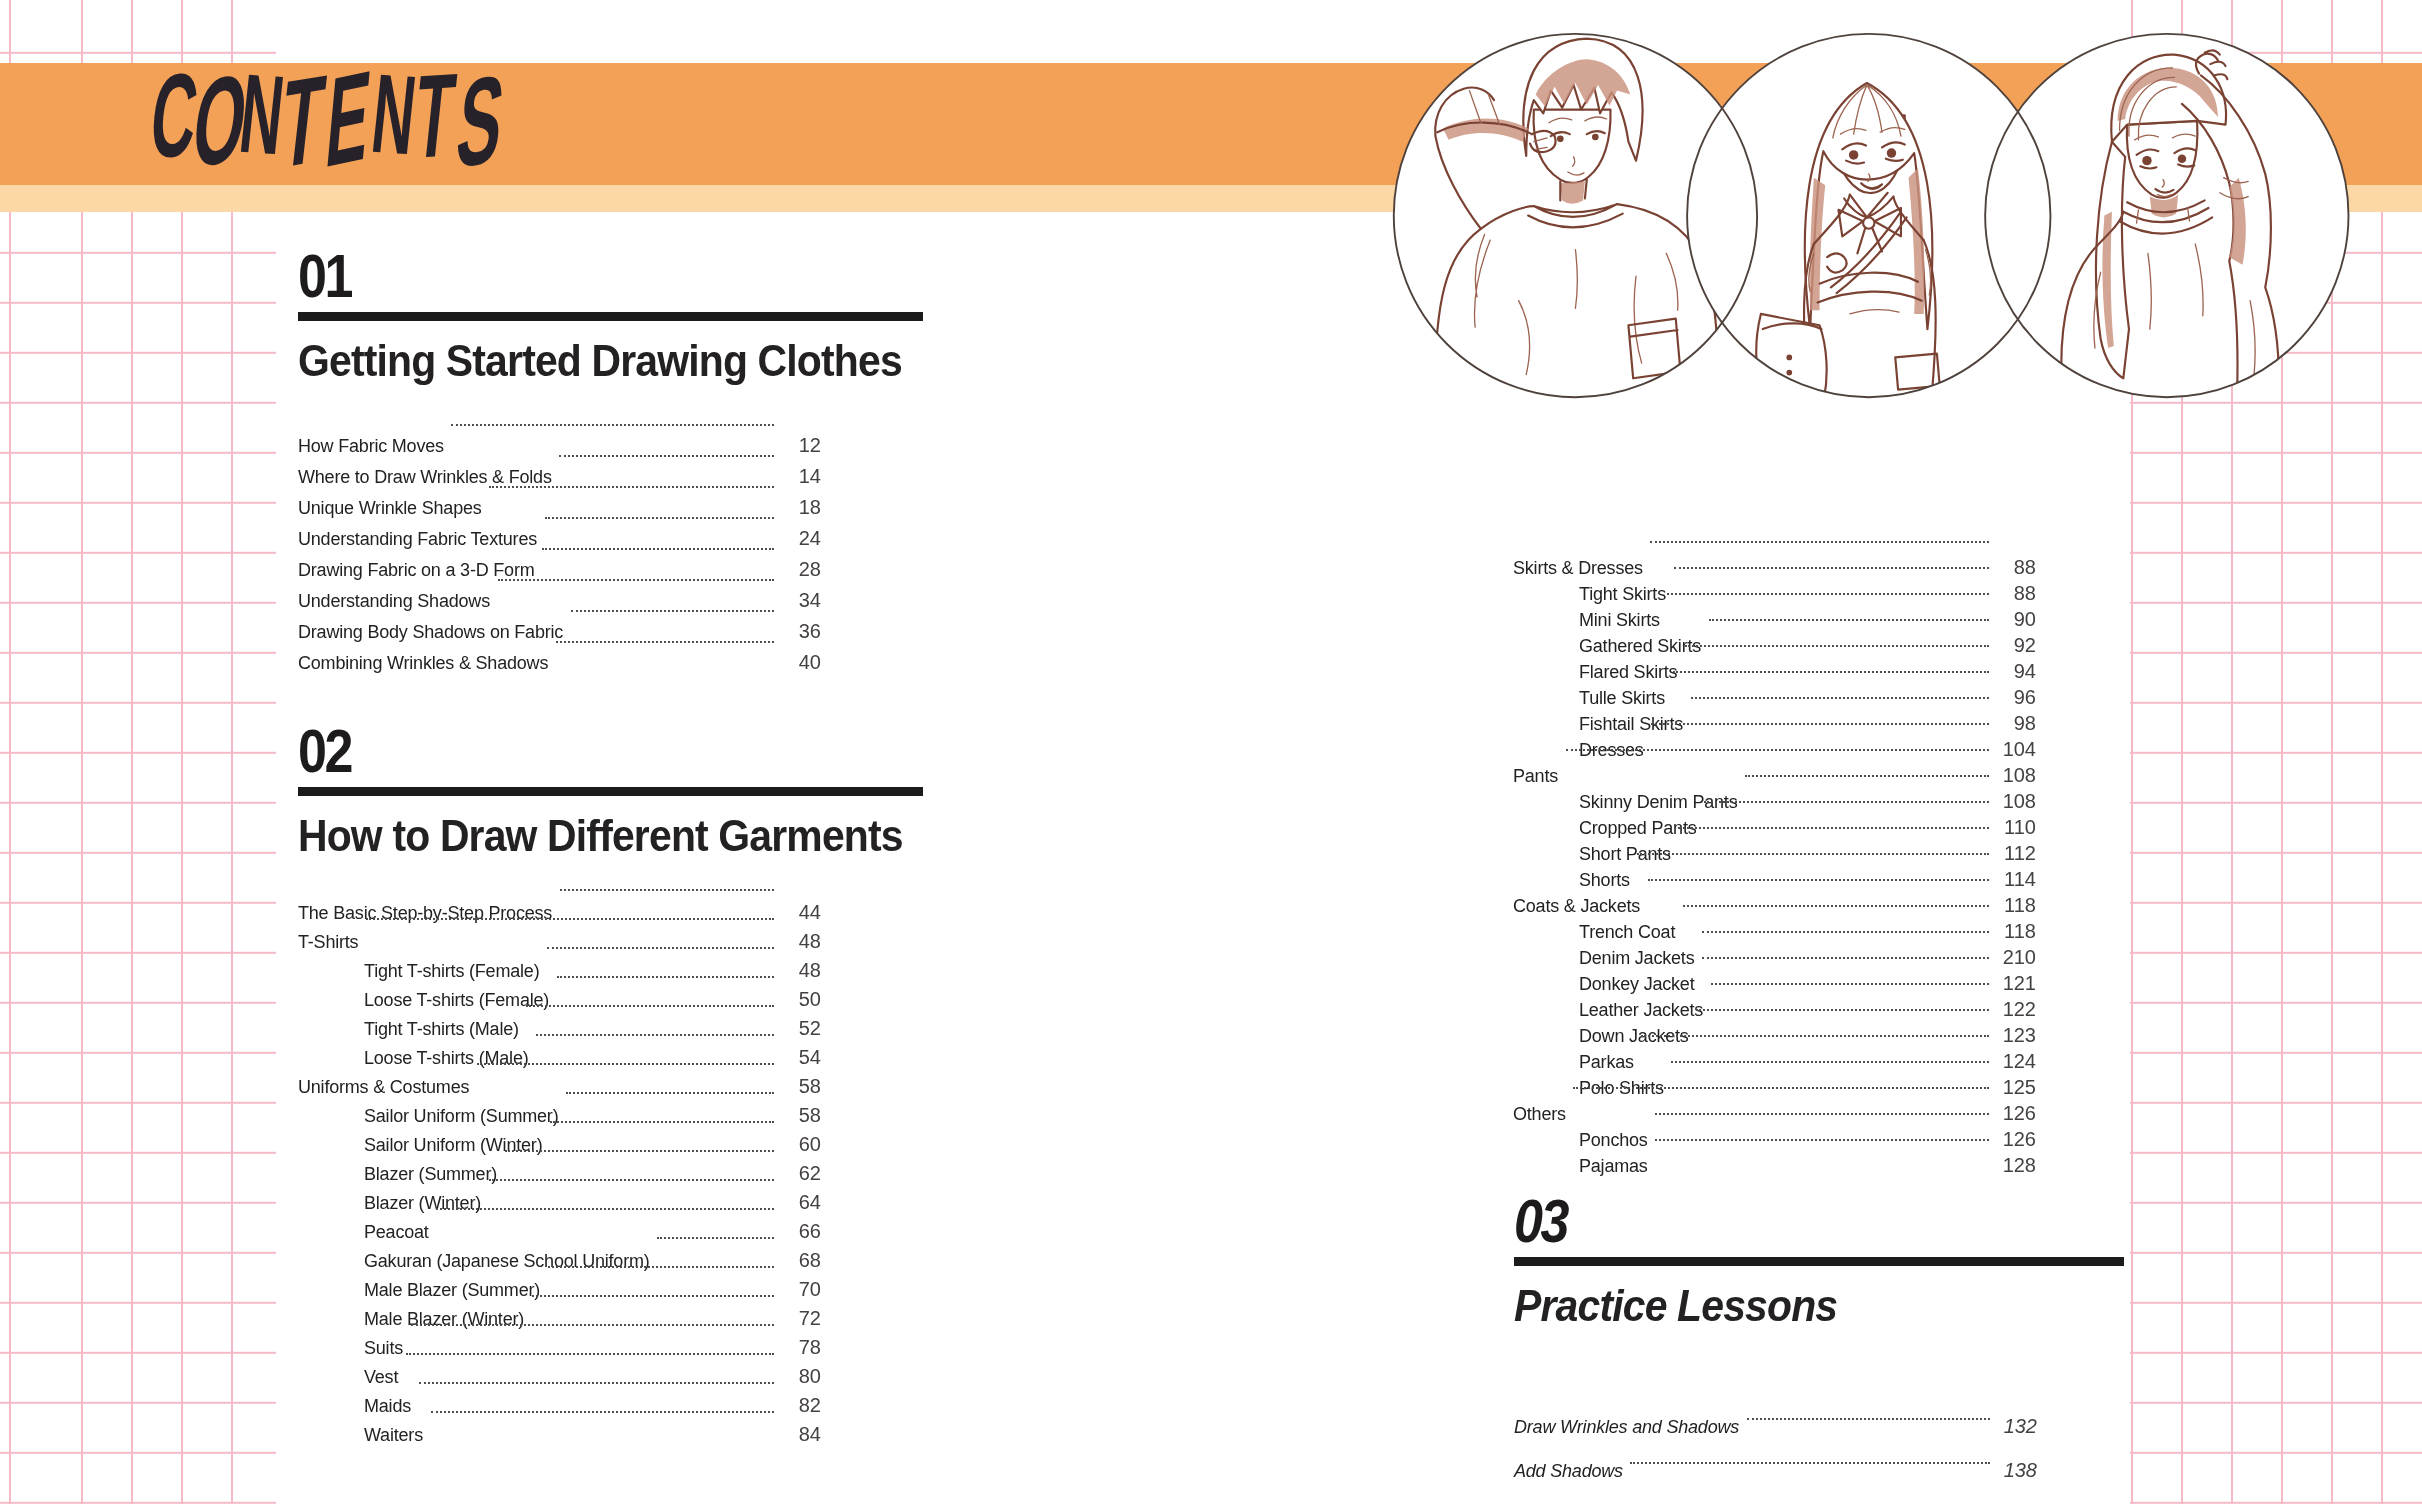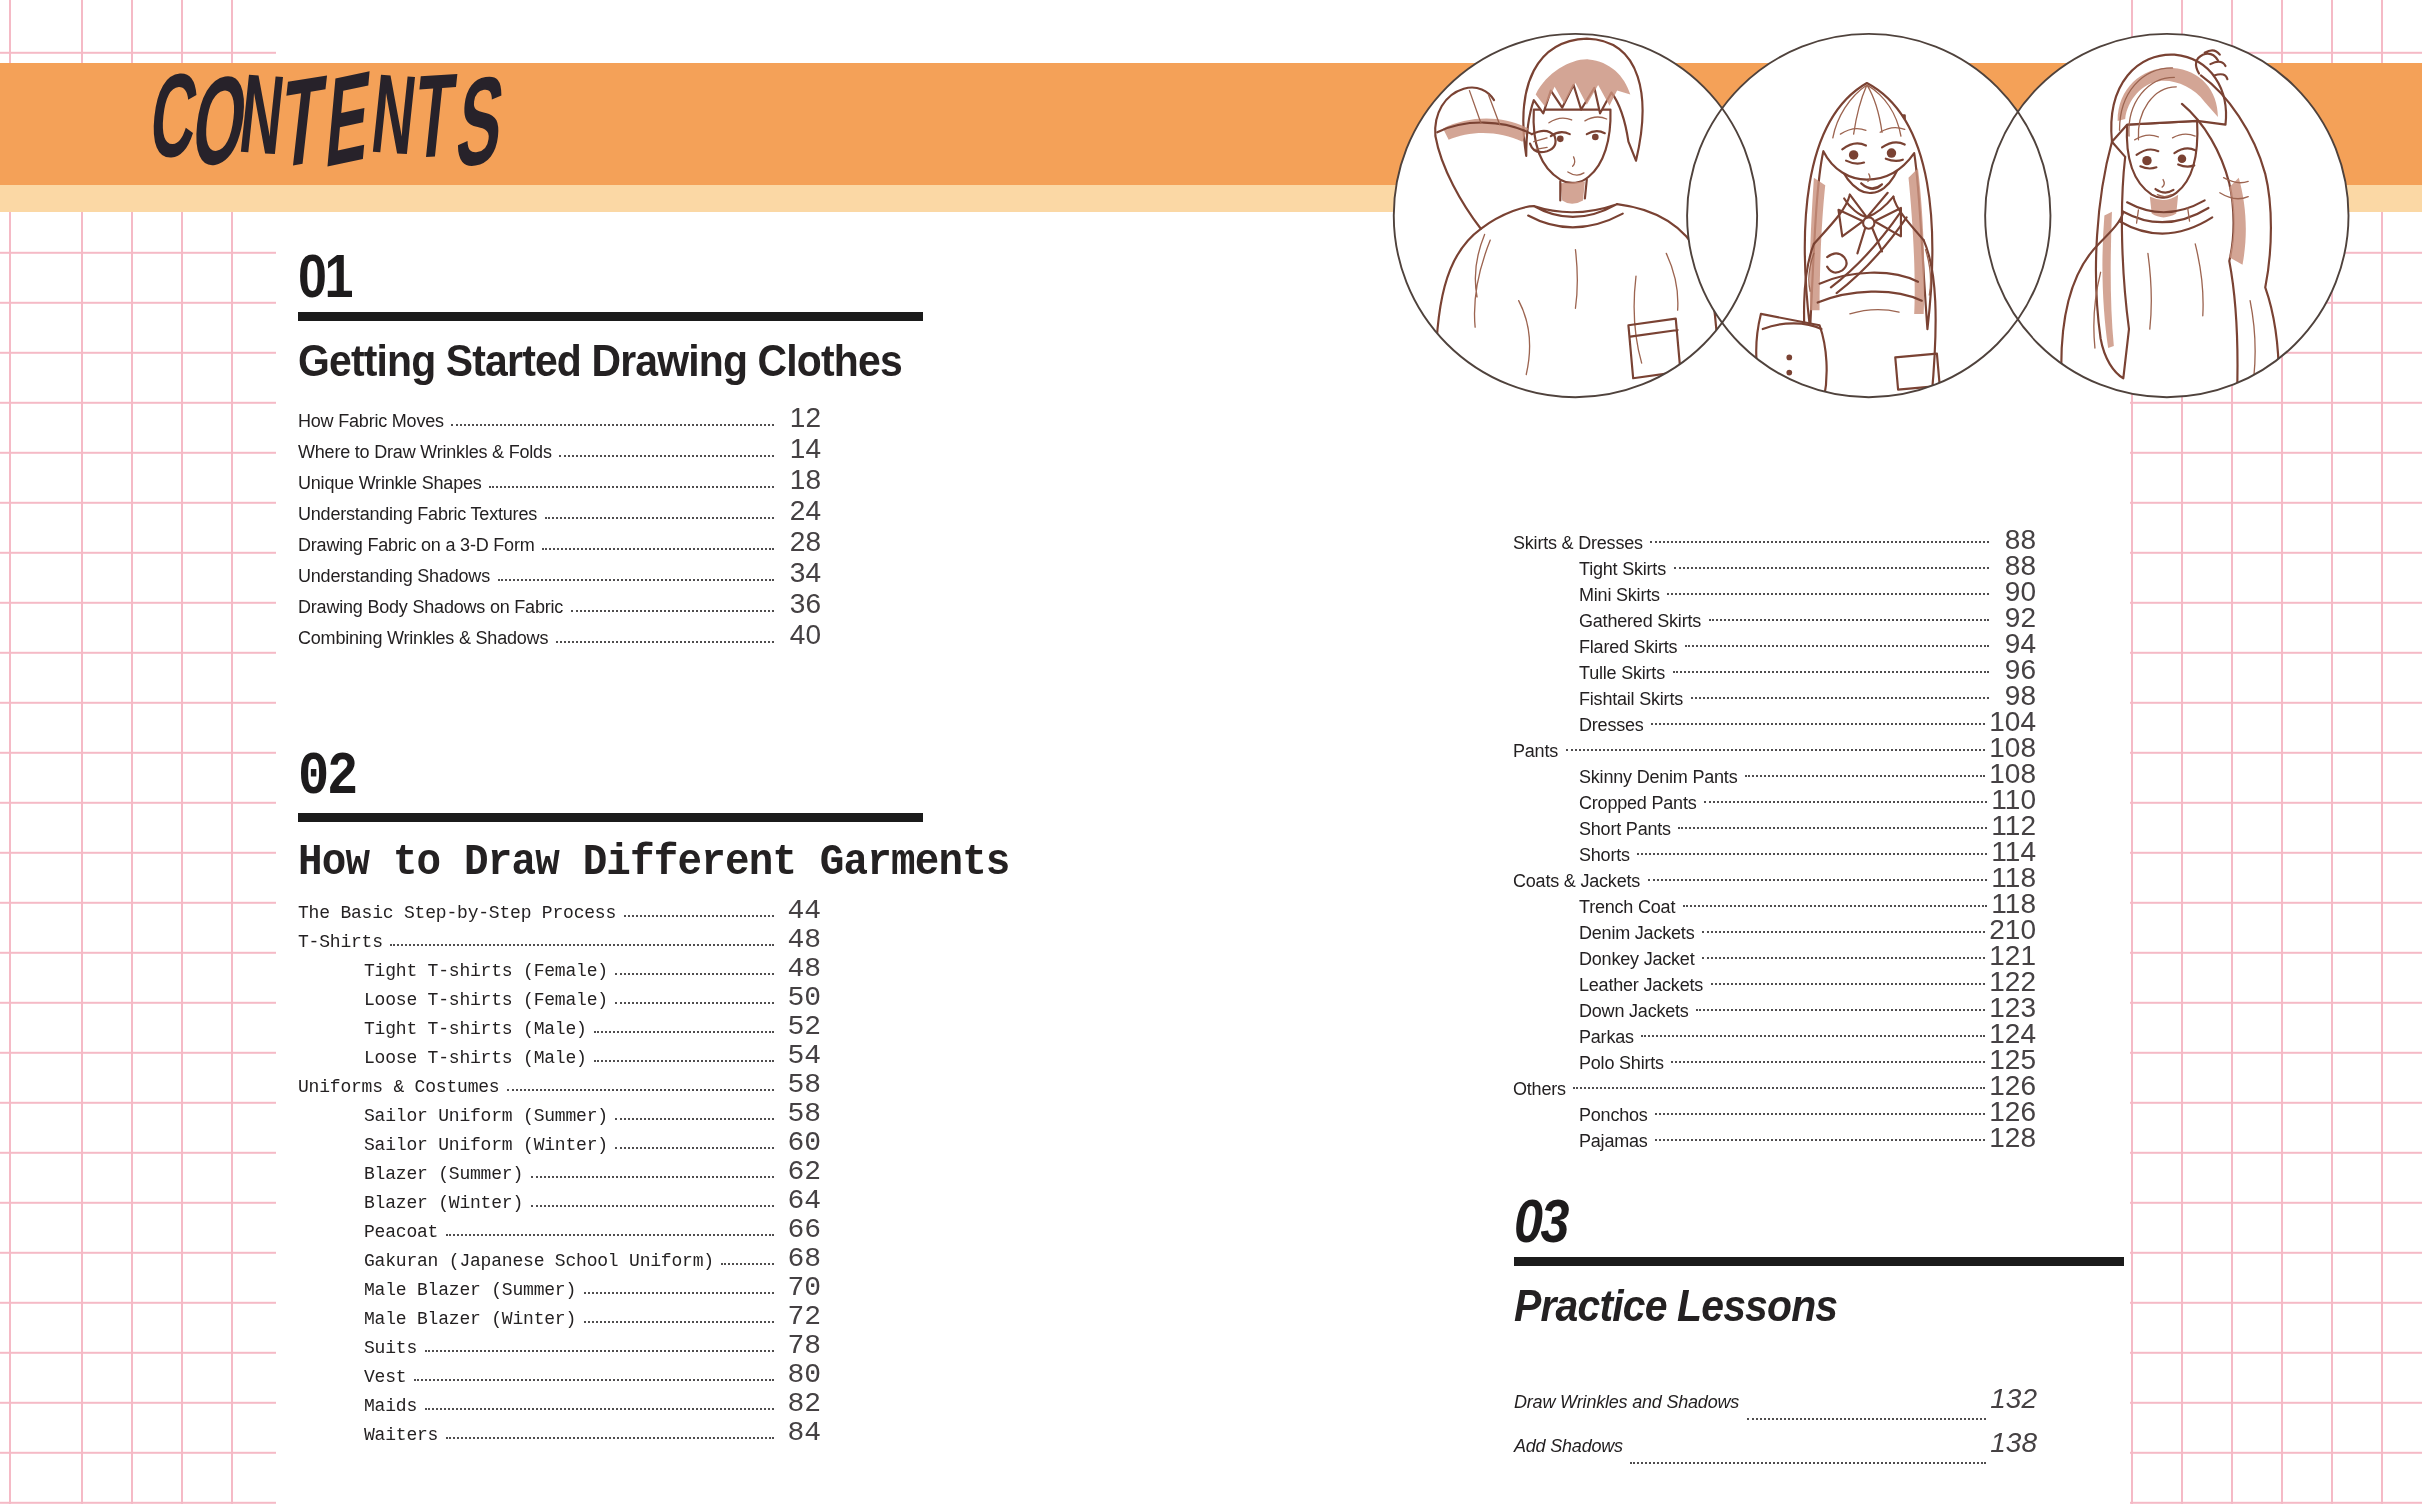--- a/index.html
+++ b/index.html
@@ -24,21 +24,21 @@
     transform:skewX(-7deg) scaleX(.55) scaleY(1.06) rotate(-2deg);
   }
   .ct-l:nth-child(2n){transform:skewX(-9deg) scaleX(.58) scaleY(1.12) rotate(-5deg) translateY(5.7px);}
   .ct-l:nth-child(3n){transform:skewX(-5deg) scaleX(.52) scaleY(1.0) rotate(2deg) translateY(-2.8px);}
   .ct-l:nth-child(5){transform:skewX(-8deg) scaleX(.55) scaleY(1.15) rotate(-6deg) translateY(3.8px);}
 
   .circles{position:absolute;left:1372px;top:13.2px;z-index:3;}
 
   .sec{position:absolute;z-index:3;}
   #sec1{left:298px;top:249px;width:523px;}
-  #sec2{left:298px;top:750px;width:523px;font-family:Liberation Mono, monospace;}
+  #sec2{left:298px;top:724px;width:523px;}
   #sec3{left:1514px;top:1194px;width:523px;font-style:italic;}
   #col2{position:absolute;left:1513px;top:503px;width:523px;z-index:3;}
 
   .secnum{
     font-size:62px;line-height:53px;height:53px;font-weight:bold;color:#1d1b1c;
     letter-spacing:-2.8px;transform:scaleX(.84);transform-origin:left bottom;
   }
   .secrule{height:8.5px;background:#1b1b1b;margin-top:10.4px;}
   #sec1 .secrule,#sec2 .secrule{width:625px;}
   #sec3 .secrule{width:610px;}
@@ -47,21 +47,21 @@
     letter-spacing:-0.9px;white-space:nowrap;transform:scaleX(.93);transform-origin:left;
   }
   .toclist{margin-top:21px;}
   #sec2 .toclist{margin-top:13.2px;}
   #sec3 .toclist{margin-top:57px;}
 
   .row{display:flex;align-items:baseline;height:var(--lh,30px);}
   .row.sub .lbl{margin-left:66px;}
   .lbl{font-size:18px;color:#242122;letter-spacing:-0.2px;white-space:nowrap;}
   .lead{flex:1;align-self:flex-end;border-bottom:2.8px dotted #4f4d4e;margin:0 4.7px 6.6px 7.6px;height:0;}
-  .num{font-size:28px;color:#454143;min-width:42px;text-align:right;}
+  .num{font-size:20px;color:#454143;min-width:42px;text-align:right;margin-top:32px;}
 
   svg .ln{fill:none;stroke:#7a4233;stroke-width:2.3;stroke-linecap:round;stroke-linejoin:round;}
   svg .th{fill:none;stroke:#9c6450;stroke-width:1.4;stroke-linecap:round;}
   svg .sh{fill:#c9917e;opacity:.82;stroke:none;}
   svg .wh{fill:#ffffff;stroke:#7a4233;stroke-width:2.3;stroke-linejoin:round;}
   svg .ring{fill:none;stroke:#4f423c;stroke-width:2;}
 </style>
 </head>
 <body>
 

